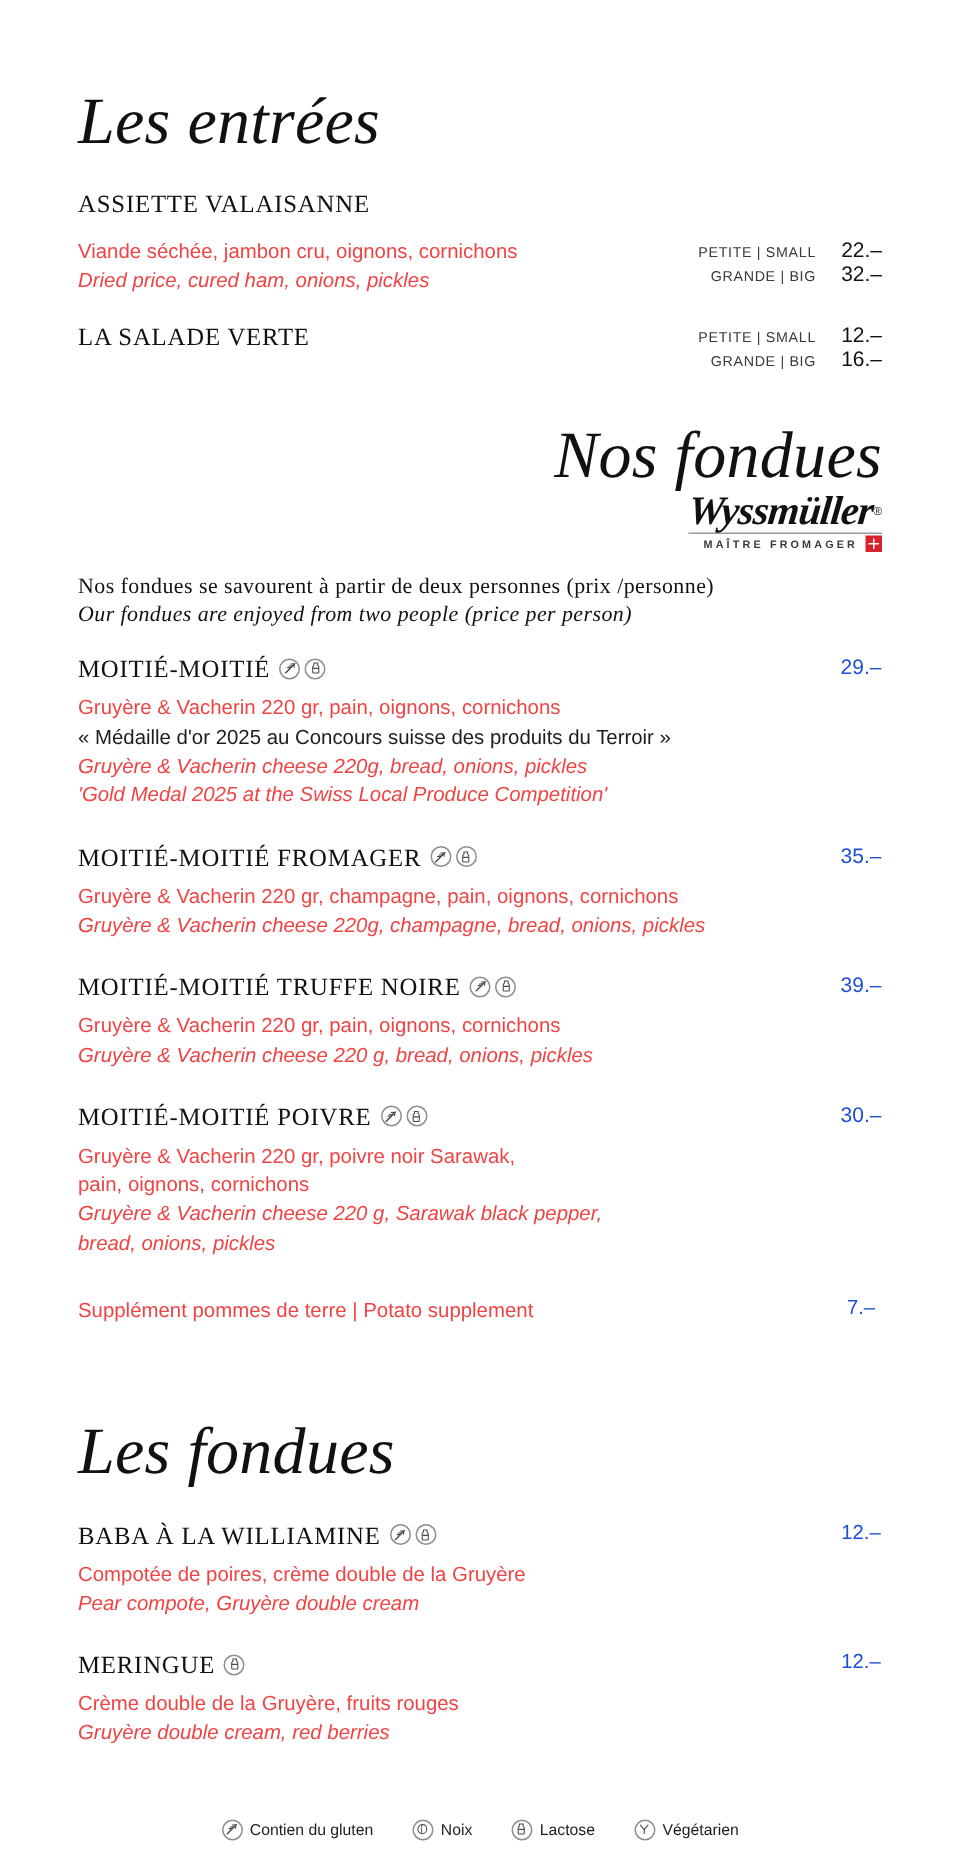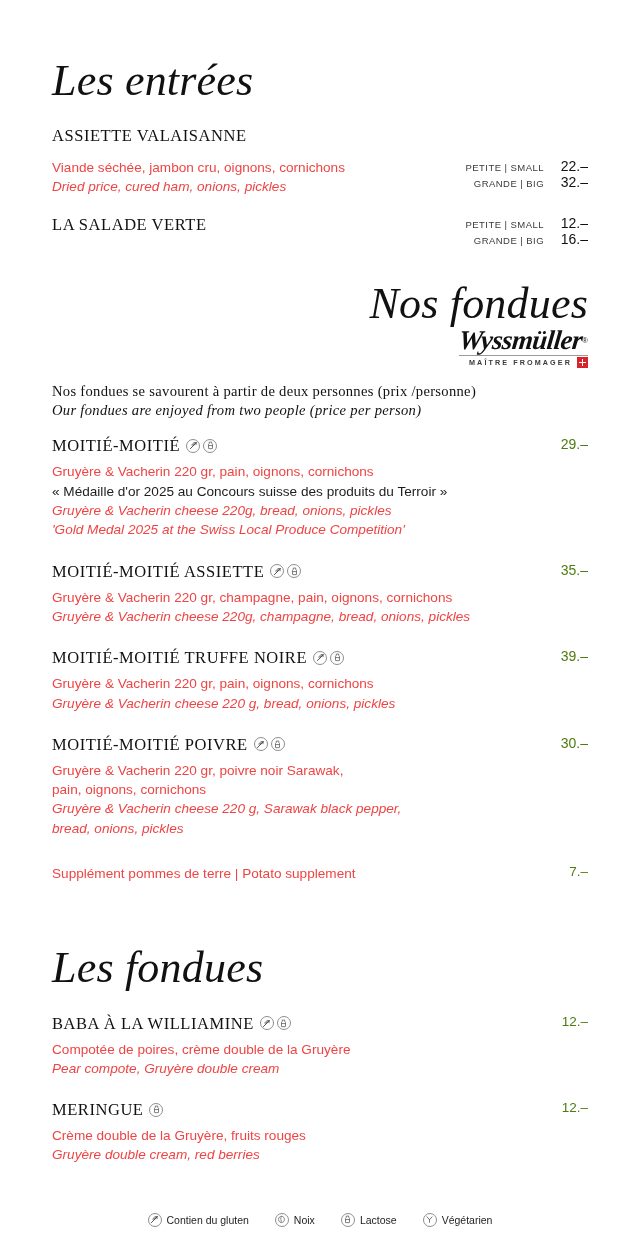--- a/index.html
+++ b/index.html
@@ -50,25 +50,25 @@
     margin: 0;
   }
   .desc.it { font-style: italic; }
   .desc.quote { color: #1d1d1d; }
 
   
   .row { display: flex; align-items: flex-start; justify-content: space-between; }
   .row .left { flex: 1 1 auto; min-width: 0; }
   .price {
     font-size: 14px;
-    color: #4d7c0f;
+    color: #1d4ed8;
     white-space: nowrap;
     padding-left: 14px;
     flex: 0 0 auto;
-    text-align: right;
+    text-align: center;
     min-width: 42px;
   }
   .price-sm { font-size: 13.5px; }
 
   
   .sizes { flex: 0 0 auto; padding-left: 16px; }
   .size-line { display: flex; align-items: baseline; justify-content: flex-end; }
   .size-label {
     font-size: 9.5px;
     letter-spacing: 0.45px;
@@ -278,21 +278,21 @@
       <p class="desc it">'Gold Medal 2025 at the Swiss Local Produce Competition'</p>
     </div>
     <div class="price">29.–</div>
   </div>
 
   <div class="sp-22"></div>
 
   <div class="row">
     <div class="left">
       <div class="sc-head">
-        <span class="nm">MOITIÉ-MOITIÉ ASSIETTE</span>
+        <span class="nm">MOITIÉ-MOITIÉ FROMAGER</span>
         <span class="icons">
           <span class="ico">
             <svg width="9" height="9" viewBox="0 0 12 12">
                 <g stroke="#4a4a4a" stroke-width="1" fill="none" stroke-linecap="round">
                   <line x1="2.2" y1="9.8" x2="9" y2="3"></line>
                   <path d="M6.6 2.2 L9.6 2 L9.4 5"></path>
                   <path d="M4.9 4 L7.8 3.8"></path>
                   <path d="M3.6 5.4 L6.5 5.2"></path>
                 </g>
                 <line x1="1.5" y1="10.5" x2="10.5" y2="1.5" stroke="#4a4a4a" stroke-width="1"></line>

